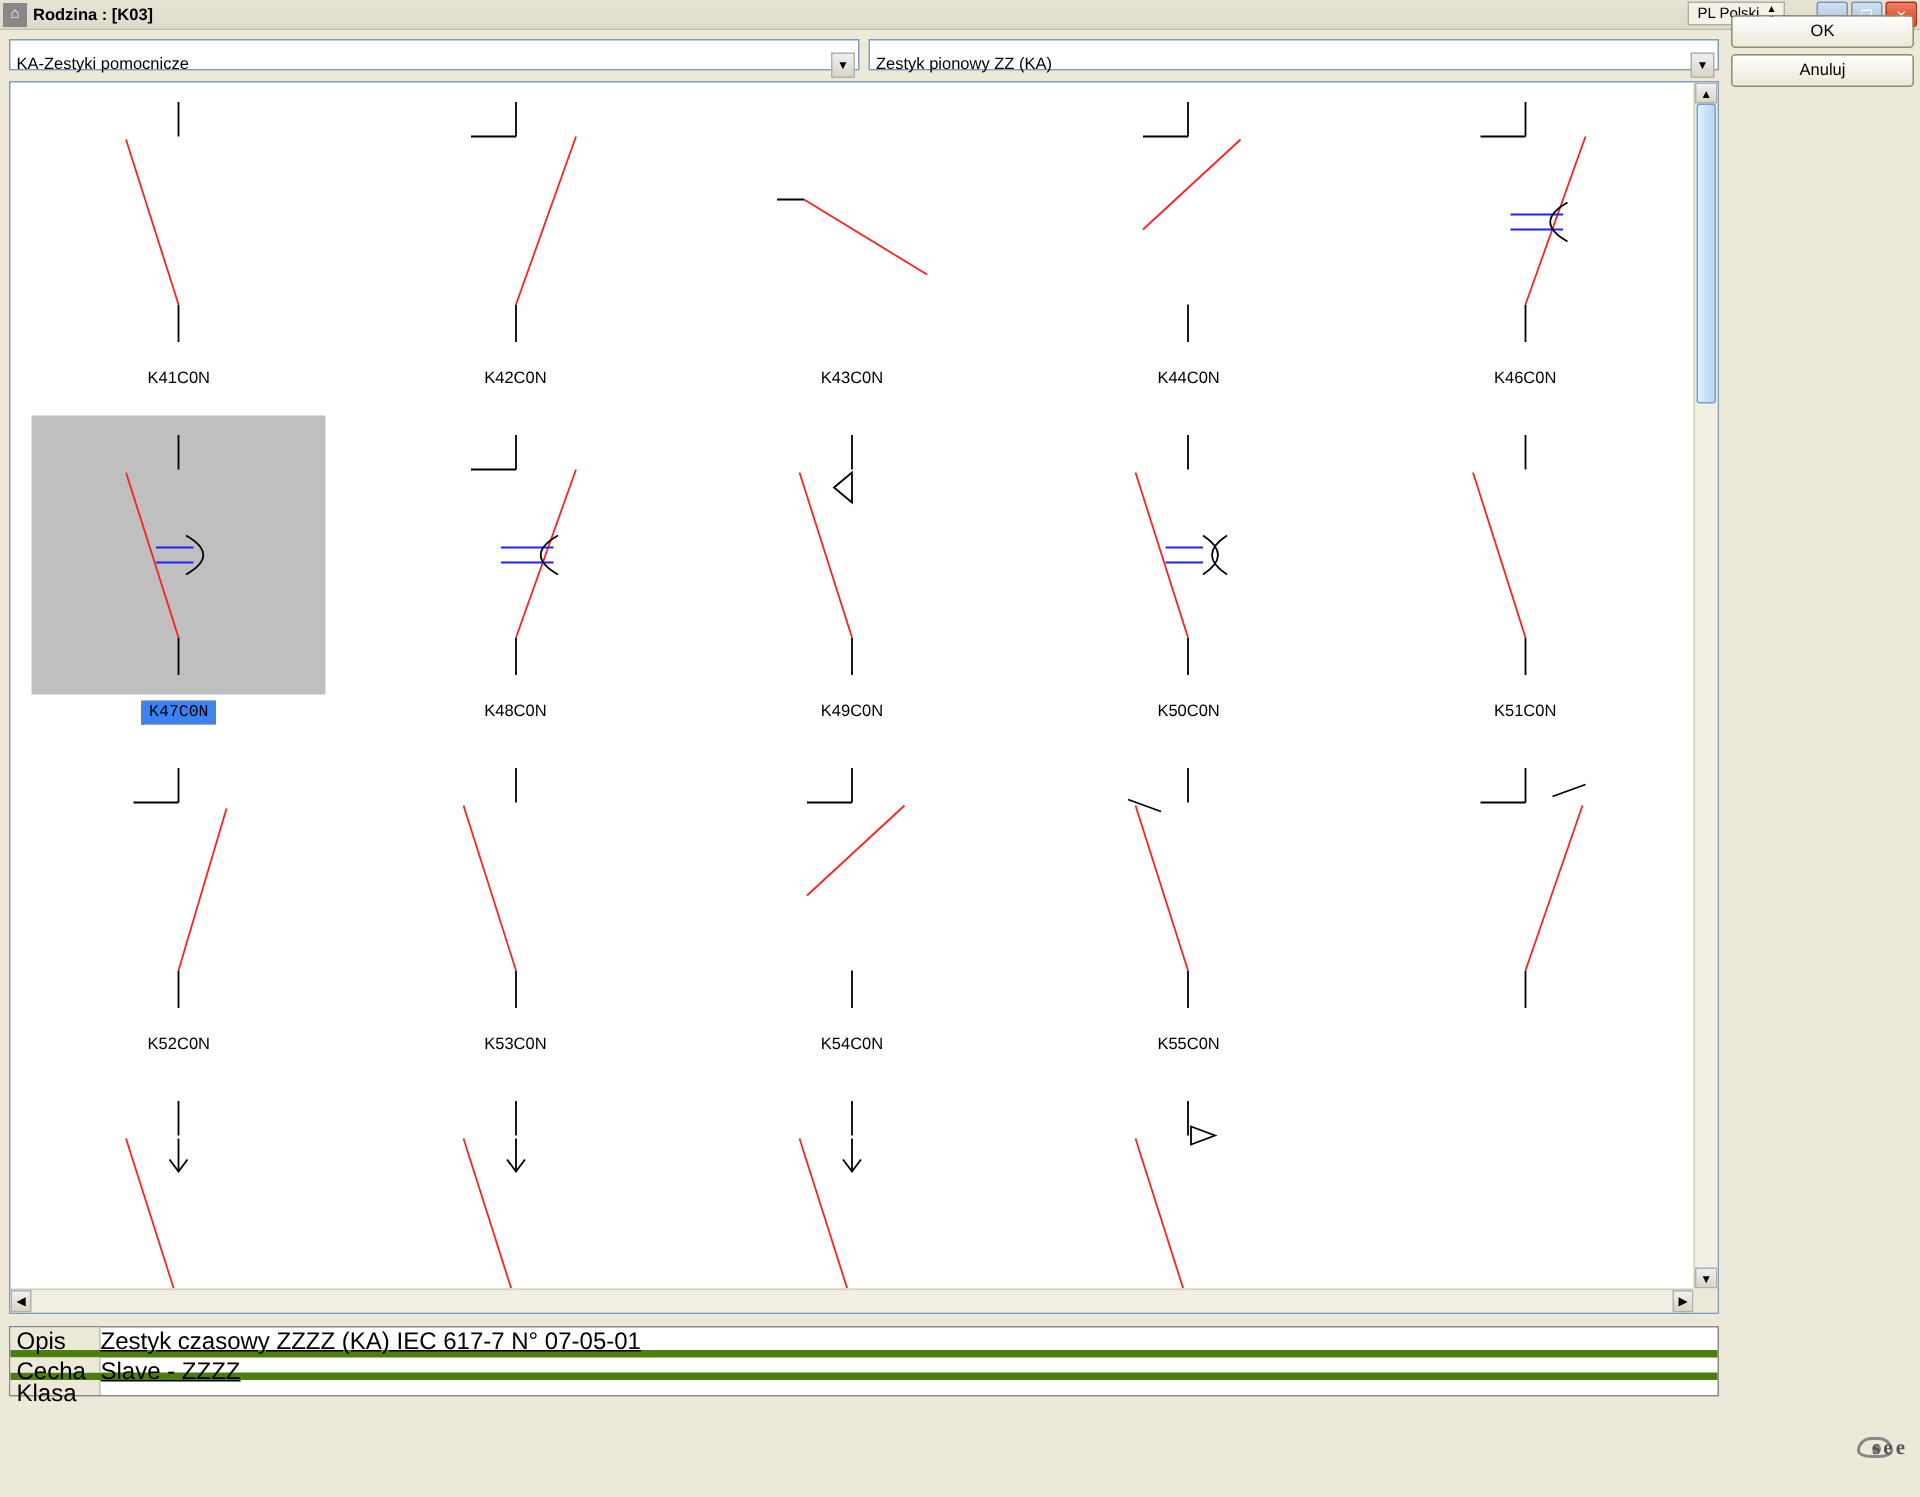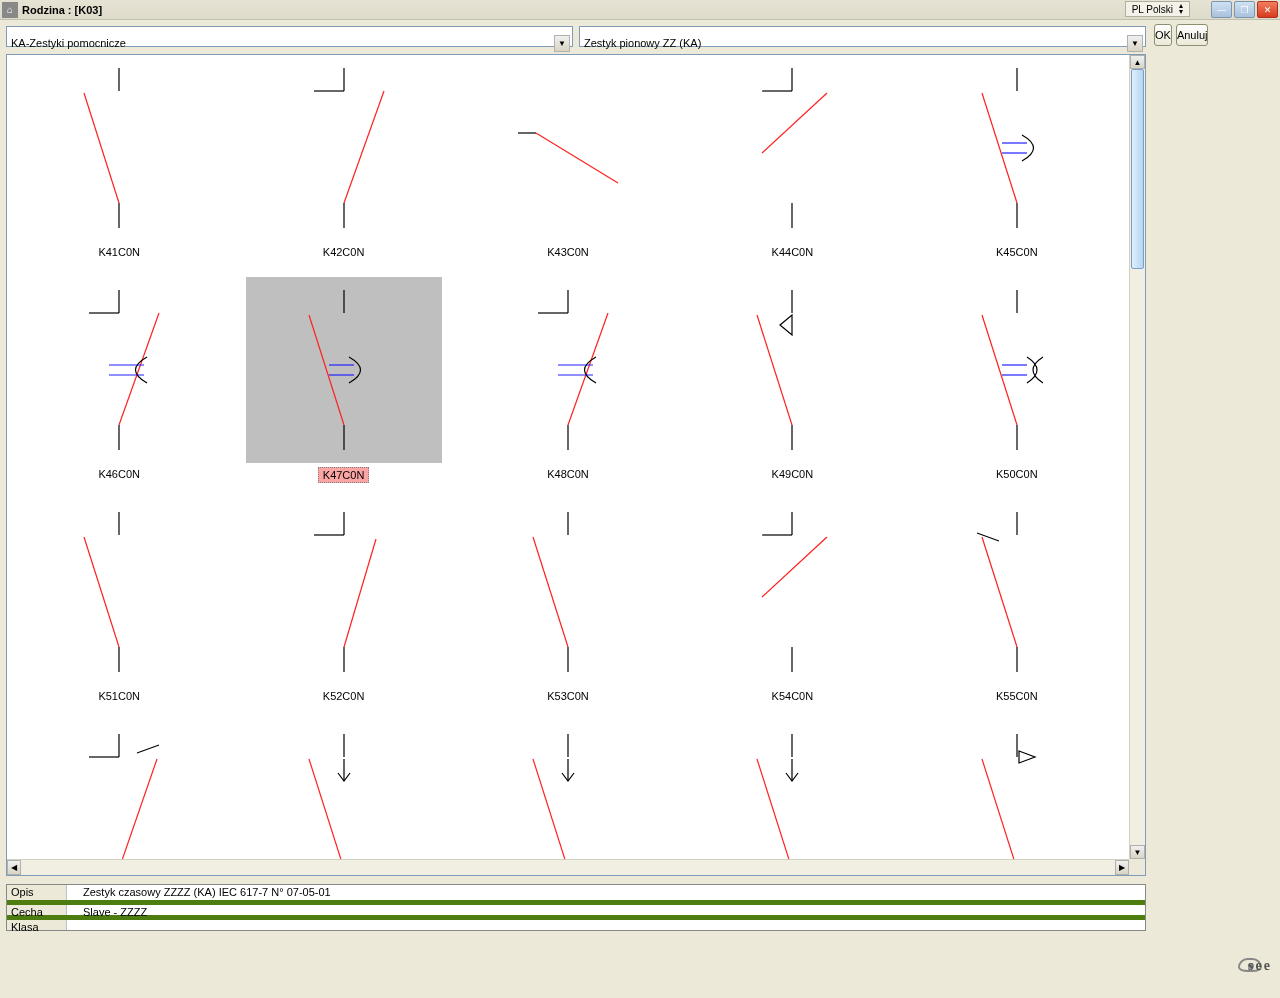--- a/index.html
+++ b/index.html
@@ -66,24 +66,24 @@
 
   .main-area {
     position: absolute;
     left: 2px; top: 22px;
     width: 1148px;
     height: 940px;
     background: #ece9d8;
   }
   .right-panel {
     position: absolute;
-    right: 4px; top: 24px;
+    right: 4px; top: 10px;
     width: 122px;
     display: flex;
-    flex-direction: row;
+    flex-direction: column;
     gap: 4px;
   }
   .btn {
     height: 22px;
     border: 1px solid #8e8e70;
     background: linear-gradient(to bottom,#fefefe,#ece9d8);
     border-radius: 3px;
     text-align: center;
     line-height: 20px;
     font-size: 11px;
@@ -161,38 +161,38 @@
     width: 196px;
     height: 186px;
     display:flex;align-items:center;justify-content:center;
   }
   .cell.selected .thumb-area{ background:#bfbfbf; }
   .cell .label{
     font-size:11px;
     margin-top:4px;
     padding:1px 4px;
   }
-  .cell.selected .label{ background:#fca5a5;border:1px dotted #808080; }
+  .cell.selected .label{ background:#3b82f6;border:1px dotted #808080;font-family:Liberation Mono, monospace; }
   svg.sym { width: 180px; height: 170px; }
   svg .blk{stroke:#000;stroke-width:1.2;fill:none;}
   svg .red{stroke:#ff2020;stroke-width:1.2;fill:none;}
   svg .blu{stroke:#2020ff;stroke-width:1.2;fill:none;}
 
   .info-table{
     position:absolute;
     left:4px;right:4px;
     top:862px;
     border:1px solid #888;
     background:#fff;
-    font-size:11px;
+    font-size:16px;
   }
   .info-row{display:flex;height:15px;border-top:5px solid #4d7c0f;}
   .info-row:first-child{border-top:none;}
   .info-row .k{width:60px;border-right:1px solid #c0c0c0;background:#ece9d8;padding:1px 4px;}
-  .info-row .v{flex:1;padding:1px 16px;}
+  .info-row .v{flex:1;padding:1px 0;text-decoration:underline;}
 
   .logo-see{
     position:absolute;
     right:8px;bottom:24px;
     font-family:Georgia,serif;
     font-size:14px;
     color:#555;
     letter-spacing:2px;
     font-weight:bold;
   }
@@ -281,33 +281,20 @@
                 <line class="red" x1="125" y1="30" x2="60" y2="90"></line>
               </svg>
             </div>
             <div class="label">K44C0N</div>
           </div>
           <div class="cell">
             <div class="thumb-area">
               <svg class="sym" viewBox="0 0 180 170">
                 <line class="blk" x1="90" y1="5" x2="90" y2="28"></line>
                 <line class="blk" x1="90" y1="140" x2="90" y2="165"></line>
-                <line class="red" x1="90" y1="140" x2="55" y2="30"></line>
-                <line class="blu" x1="75" y1="80" x2="100" y2="80"></line>
-                <line class="blu" x1="75" y1="90" x2="100" y2="90"></line>
-                <path class="blk" d="M95 72 Q118 85 95 98"></path>
-              </svg>
-            </div>
-            <div class="label">K45C0N</div>
-          </div>
-          <div class="cell">
-            <div class="thumb-area">
-              <svg class="sym" viewBox="0 0 180 170">
-                <line class="blk" x1="90" y1="5" x2="90" y2="28"></line>
-                <line class="blk" x1="90" y1="140" x2="90" y2="165"></line>
                 <line class="blk" x1="60" y1="28" x2="90" y2="28"></line>
                 <line class="red" x1="90" y1="140" x2="130" y2="28"></line>
                 <line class="blu" x1="80" y1="80" x2="115" y2="80"></line>
                 <line class="blu" x1="80" y1="90" x2="115" y2="90"></line>
                 <path class="blk" d="M118 72 Q95 85 118 98"></path>
               </svg>
             </div>
             <div class="label">K46C0N</div>
           </div>
           <div class="cell selected">

